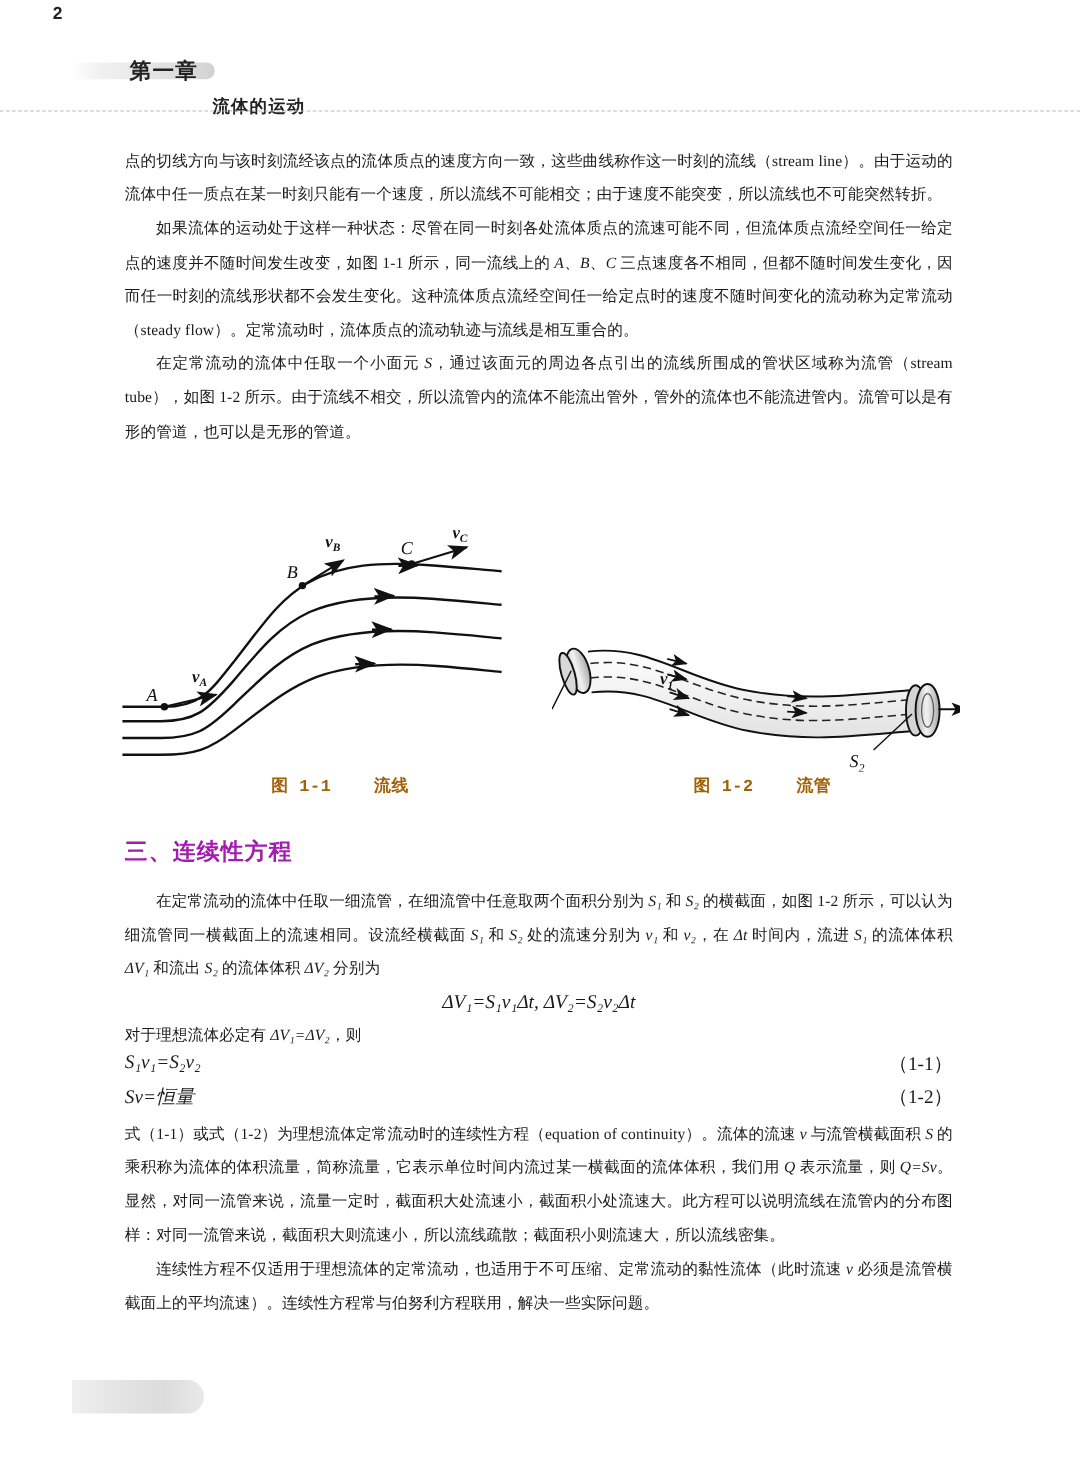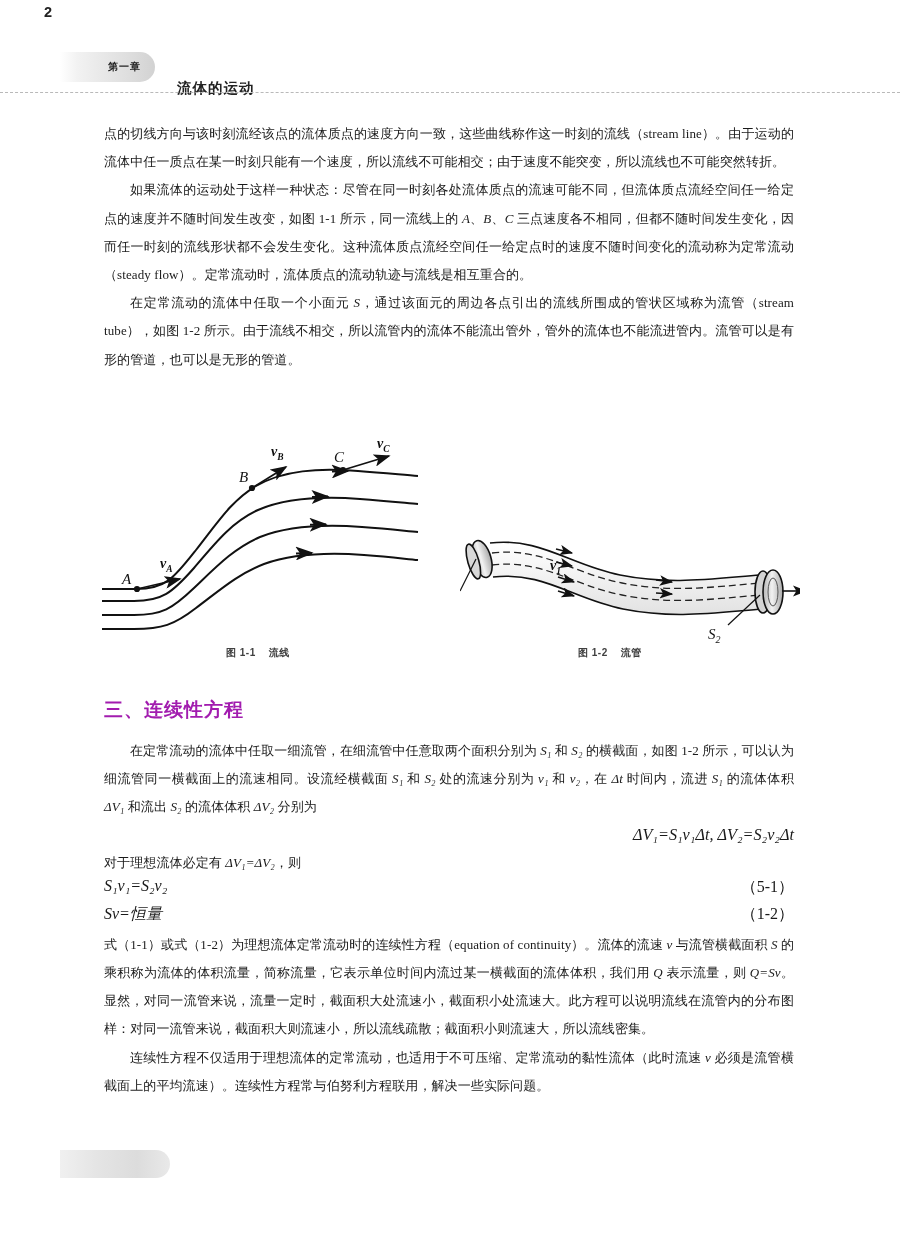--- a/index.html
+++ b/index.html
@@ -21,28 +21,28 @@
     position: absolute;
     left: 0;
     top: 52px;
     width: 900px;
     height: 32px;
   }
   .chapter-tag {
     position: absolute;
     left: 60px;
     top: 0;
-    height: 30px;
+    height: 14px;
     padding: 0 14px 0 48px;
     display: flex;
     align-items: center;
     border-radius: 0 15px 15px 0;
     background: linear-gradient(to right, #ffffff 0%, #f2f2f2 18%, #dddddd 75%, #d2d2d2 100%);
     font-family: "Liberation Sans", "DejaVu Sans", sans-serif;
-    font-size: 10px;
+    font-size: 18px;
     font-weight: bold;
     letter-spacing: 1px;
     color: #232323;
   }
   .chapter-title {
     position: absolute;
     left: 177px;
     top: 0;
     height: 30px;
     display: flex;
@@ -94,34 +94,34 @@
   
   #figure-block {
     position: absolute;
     left: 0;
     top: 438px;
     width: 900px;
     height: 235px;
   }
   .fig-caption {
     position: absolute;
-    font-family: Liberation Sans, sans-serif;
-    font-size: 10px;
-    font-weight: bold;
-    color: #404040;
+    font-family: Liberation Mono, monospace;
+    font-size: 14px;
+    font-weight: bold;
+    color: #a16207;
     letter-spacing: 0.5px;
     white-space: pre;
   }
 
   
   .eq-line {
     position: relative;
     font-size: 16.2px;
     line-height: 27px;
-    text-align: right;
+    text-align: center;
   }
   .eq-row {
     position: relative;
     height: 27px;
   }
   .eq-body {
     position: absolute;
     left: 0;
     right: 0;
     text-align: left;
@@ -286,21 +286,21 @@
   <p class="body-text indent" style="margin-top:14px;"><span>在定常流动的流体中任取一细流管，在细流管中任意取两个面积分别为 </span><i class="mv">S₁</i><span> 和 </span><i class="mv">S₂</i><span> 的横截面，如图 1-2 所示，可以认为细流管同一横截面上的流速相同。设流经横截面 </span><i class="mv">S₁</i><span> 和 </span><i class="mv">S₂</i><span> 处的流速分别为 </span><i class="mv">v₁</i><span> 和 </span><i class="mv">v₂</i><span>，在 </span><i class="mv">Δt</i><span> 时间内，流进 </span><i class="mv">S₁</i><span> 的流体体积 </span><i class="mv">ΔV₁</i><span> 和流出 </span><i class="mv">S₂</i><span> 的流体体积 </span><i class="mv">ΔV₂</i><span> 分别为</span></p>
 
   <div class="eq-line">
     <i class="mv">ΔV₁=S₁v₁Δt, ΔV₂=S₂v₂Δt</i>
   </div>
 
   <p class="body-text"><span>对于理想流体必定有 </span><i class="mv">ΔV₁=ΔV₂</i><span>，则</span></p>
 
   <div class="eq-row">
     <span class="eq-body"><i class="mv">S₁v₁=S₂v₂</i></span>
-    <span class="eq-num">（5-1）</span>
+    <span class="eq-num">（1-1）</span>
   </div>
 
   <div class="eq-row">
     <span class="eq-body"><i class="mv">Sv=恒量</i></span>
     <span class="eq-num">（1-2）</span>
   </div>
 
   <p class="body-text"><span>式（1-1）或式（1-2）为理想流体定常流动时的连续性方程（equation of continuity）。流体的流速 </span><i class="mv">v</i><span> 与流管横截面积 </span><i class="mv">S</i><span> 的乘积称为流体的体积流量，简称流量，它表示单位时间内流过某一横截面的流体体积，我们用 </span><i class="mv">Q</i><span> 表示流量，则 </span><i class="mv">Q=Sv</i><span>。显然，对同一流管来说，流量一定时，截面积大处流速小，截面积小处流速大。此方程可以说明流线在流管内的分布图样：对同一流管来说，截面积大则流速小，所以流线疏散；截面积小则流速大，所以流线密集。</span></p>
 
   <p class="body-text indent"><span>连续性方程不仅适用于理想流体的定常流动，也适用于不可压缩、定常流动的黏性流体（此时流速 </span><i class="mv">v</i><span> 必须是流管横截面上的平均流速）。连续性方程常与伯努利方程联用，解决一些实际问题。</span></p>

